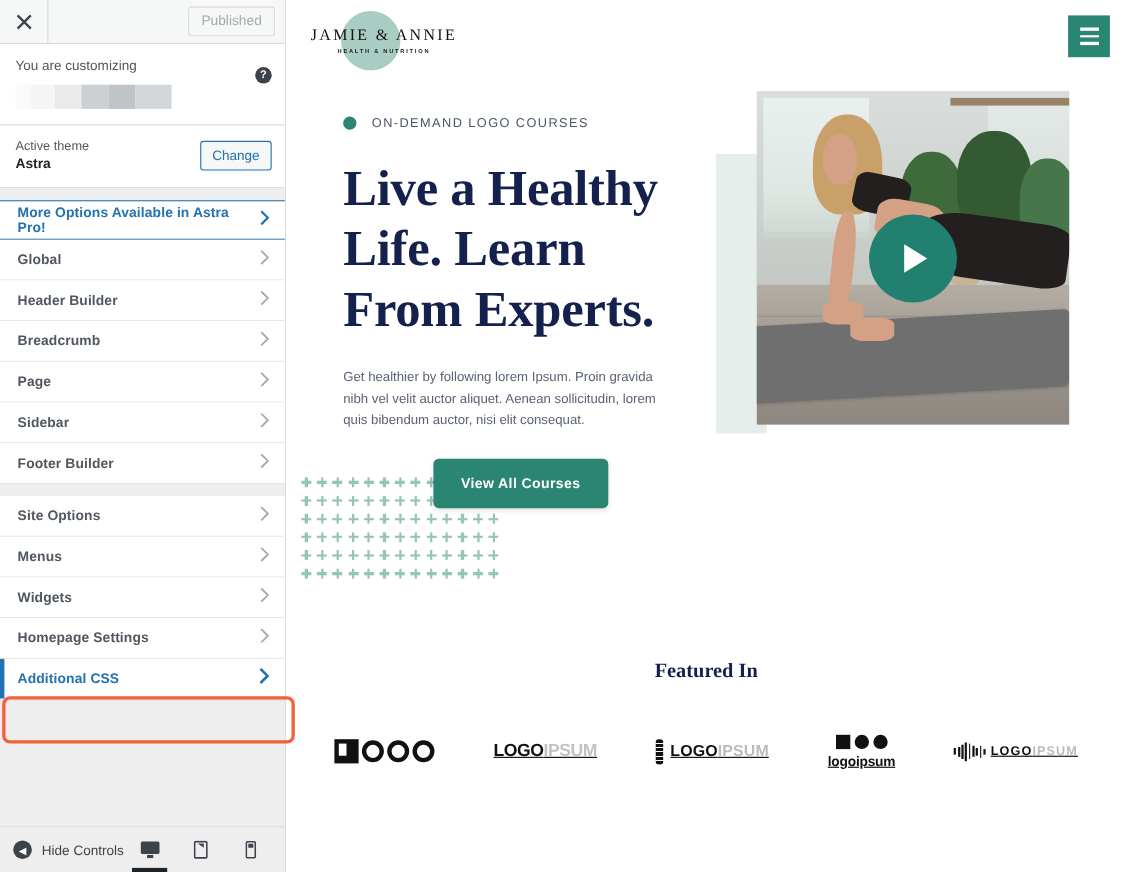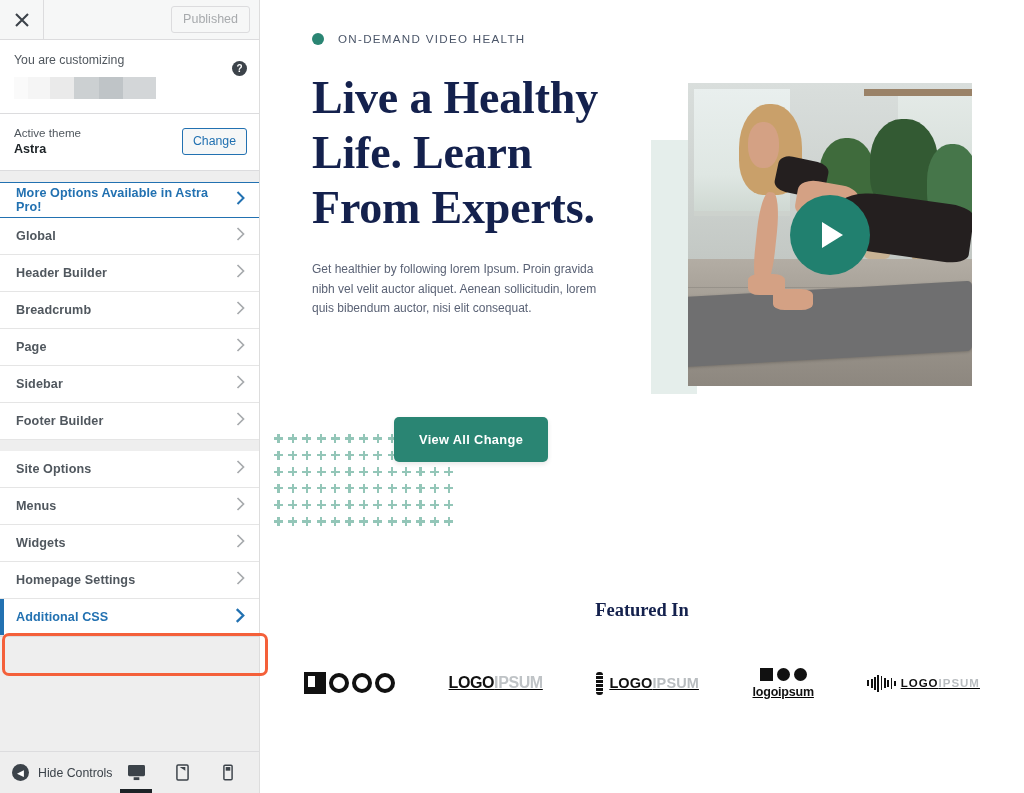--- a/index.html
+++ b/index.html
@@ -461,25 +461,39 @@
               <rect x="1" y="1" width="9" height="16" rx="1.2" fill="none" stroke="currentColor" stroke-width="1.6"></rect>
               <rect x="3" y="3" width="5" height="4" fill="currentColor"></rect>
             </svg>
         </div>
       </div>
     </div>
   </div>
 
   <div class="preview">
 
+    <div class="site-header">
+      <div class="logo-wrap">
+        <div class="logo-circle"></div>
+        <div class="logo-text">
+          <div class="logo-main">JAMIE &amp; ANNIE</div>
+          <div class="logo-sub">HEALTH &amp; NUTRITION</div>
+        </div>
+      </div>
+      <div class="hamburger">
+        <i></i>
+          <i></i>
+          <i></i>
+      </div>
+    </div>
 
     <div class="hero">
       <div class="hero-badge">
         <span class="hero-dot"></span>
-        <span class="hero-badge-text">ON-DEMAND VIDEO HEALTH</span>
+        <span class="hero-badge-text">ON-DEMAND LOGO COURSES</span>
       </div>
       <h1 class="hero-title">Live a Healthy Life. Learn From Experts.</h1>
       <p class="hero-para">Get healthier by following lorem Ipsum. Proin gravida nibh vel velit auctor aliquet. Aenean sollicitudin, lorem quis bibendum auctor, nisi elit consequat.</p>
     </div>
 
     <div class="dotgrid" id="dotgrid">
         <span class="star" style="left: 0px; top: 0px;"></span>
         <span class="star" style="left: 14.2px; top: 0px;"></span>
         <span class="star" style="left: 28.4px; top: 0px;"></span>
         <span class="star" style="left: 42.6px; top: 0px;"></span>
@@ -544,21 +558,21 @@
         <span class="star" style="left: 71px; top: 83px;"></span>
         <span class="star" style="left: 85.2px; top: 83px;"></span>
         <span class="star" style="left: 99.4px; top: 83px;"></span>
         <span class="star" style="left: 113.6px; top: 83px;"></span>
         <span class="star" style="left: 127.8px; top: 83px;"></span>
         <span class="star" style="left: 142px; top: 83px;"></span>
         <span class="star" style="left: 156.2px; top: 83px;"></span>
         <span class="star" style="left: 170.4px; top: 83px;"></span>
       </div>
 
-    <button class="cta">View All Change</button>
+    <button class="cta">View All Courses</button>
 
     <div class="hero-media">
       <div class="media-accent"></div>
       <div class="media-photo">
         <div class="ph-wall"></div>
         <div class="ph-window"></div>
         <div class="ph-window2"></div>
         <div class="ph-shelf"></div>
         <div class="ph-plant" style="left:46%;top:18%;width:20%;height:26%;background:#3f6b3c;"></div>
         <div class="ph-plant" style="left:64%;top:12%;width:24%;height:30%;background:#335a33;"></div>

